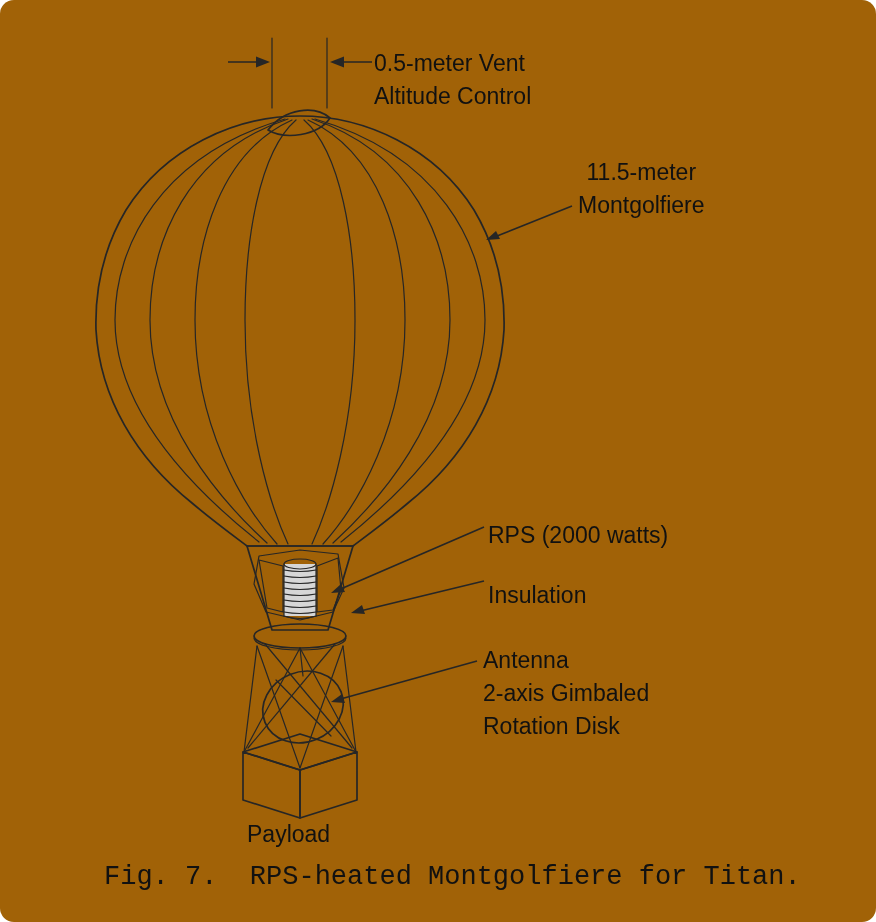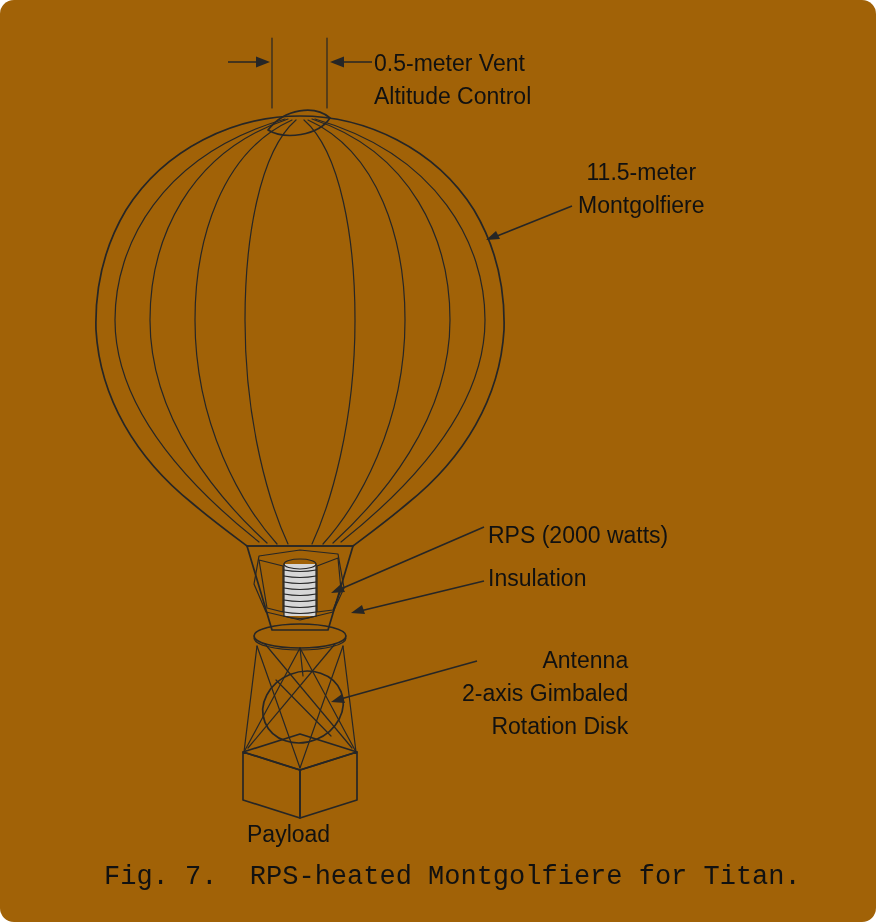--- a/index.html
+++ b/index.html
@@ -149,25 +149,25 @@
 
   <div class="label" style="left:578px; top:156px;text-align:center;">
     <span>11.5-meter</span>
     <span>Montgolfiere</span>
   </div>
 
   <div class="label" style="left:488px; top:499px;margin-top:20px;">
     <span>RPS (2000 watts)</span>
   </div>
 
-  <div class="label" style="left:488px; top:562px;">
+  <div class="label" style="left:488px; top:579px;">
     <span>Insulation</span>
   </div>
 
-  <div class="label" style="left:462px; top:644px;text-align:right;">
+  <div class="label" style="left:483px; top:644px;">
     <span>Antenna</span>
     <span>2-axis Gimbaled</span>
     <span>Rotation Disk</span>
   </div>
 
   <div class="label" style="left:247px; top:818px;">
     <span>Payload</span>
   </div>
 
   <div class="caption">Fig. 7.  RPS-heated Montgolfiere for Titan.</div>

